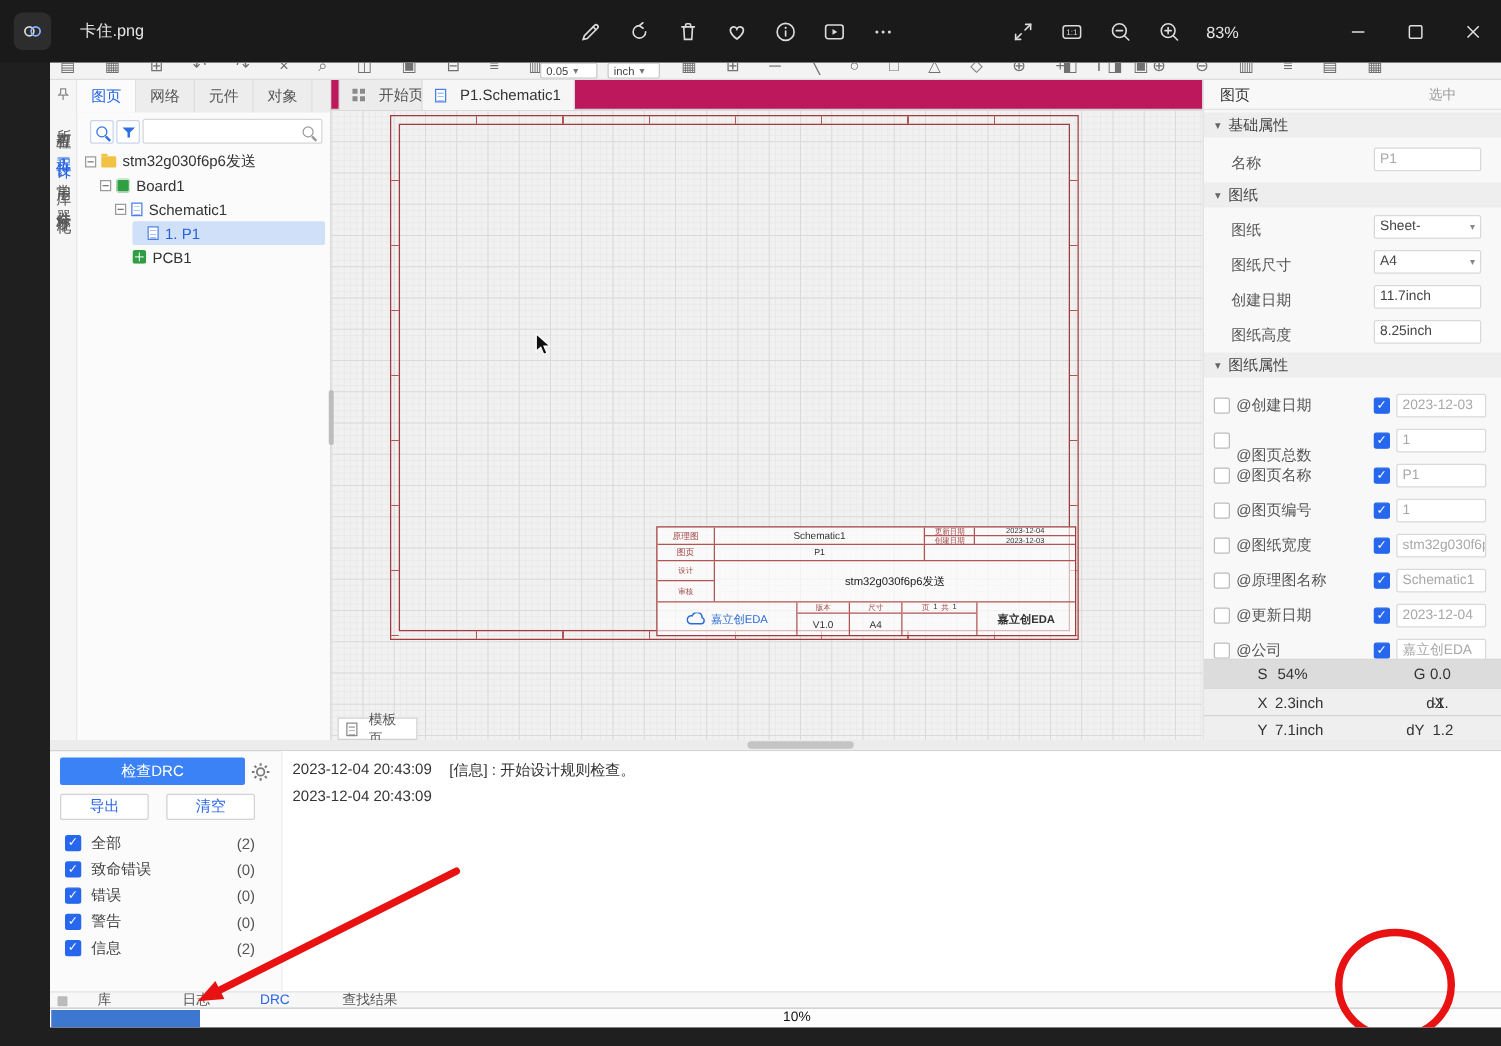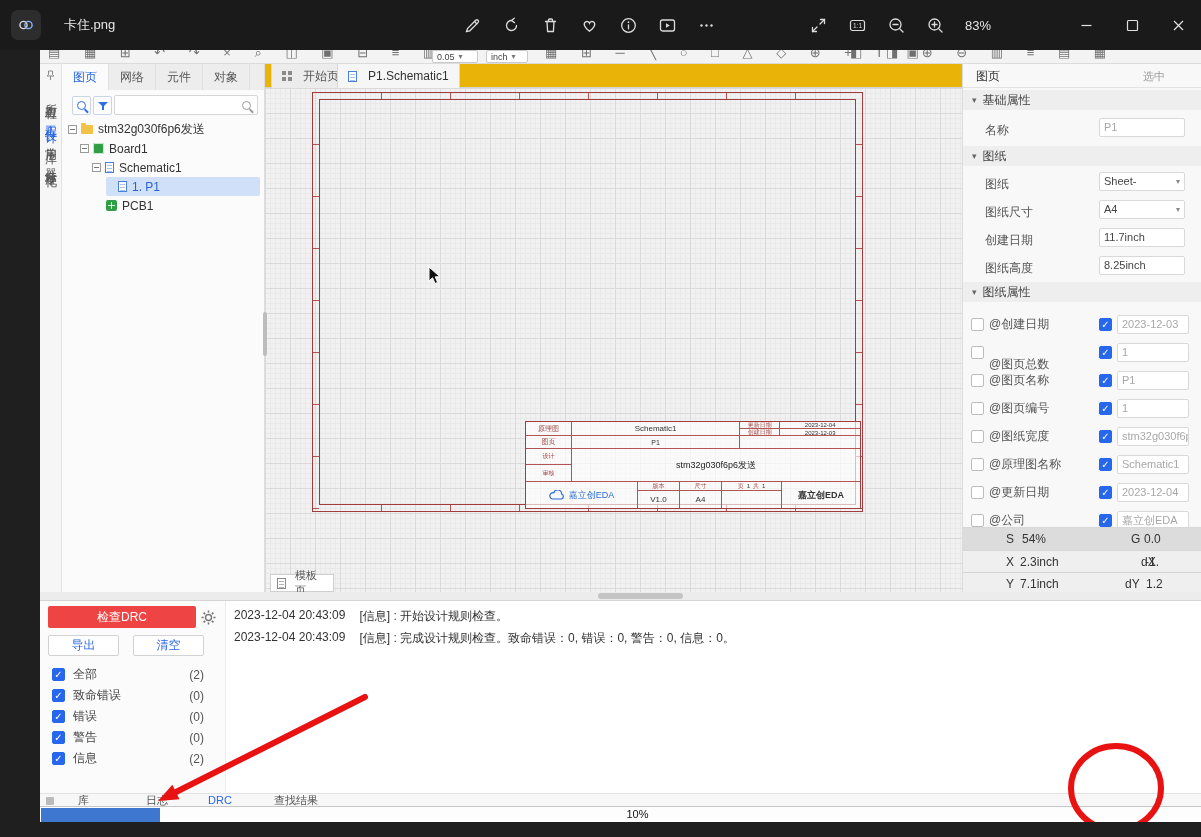--- a/index.html
+++ b/index.html
@@ -49,21 +49,21 @@
   .exp{width:9px;height:9px;flex:none;border:1px solid #9a9a9a;background-color:#fff;background-image:linear-gradient(#777,#777);background-size:5px 1px;background-position:center;background-repeat:no-repeat;margin-right:4px}
   .ic{flex:none;margin-right:5px;display:inline-block}
   .ic-folder{width:12px;height:9px;background:#f2c244;border-radius:1px;position:relative}
   .ic-folder::before{content:"";position:absolute;top:-2px;left:0;width:5px;height:2px;background:#f2c244;border-radius:1px 1px 0 0}
   .ic-board{width:11px;height:11px;background:#2f9e44;border-radius:2px;box-shadow:inset 0 0 0 1px rgba(255,255,255,.75)}
   .ic-doc{width:9px;height:11px;background-color:#fff;border:1px solid #4a7fe0;background-image:repeating-linear-gradient(#a9c0ee 0,#a9c0ee 1px,transparent 1px,transparent 3px);background-size:5px 7px;background-position:1px 2px;background-repeat:no-repeat}
   .ic-doc.gray{border-color:#8a8a8a;background-image:repeating-linear-gradient(#b5b5b5 0,#b5b5b5 1px,transparent 1px,transparent 3px)}
   .ic-pcb{width:11px;height:11px;background-color:#2f9e44;border-radius:2px;background-image:linear-gradient(rgba(255,255,255,.8),rgba(255,255,255,.8)),linear-gradient(rgba(255,255,255,.8),rgba(255,255,255,.8));background-size:1px 7px,7px 1px;background-position:5px 2px,2px 5px;background-repeat:no-repeat}
   .ic-grid4{width:10px;height:10px;background-image:linear-gradient(#8a8a8a,#8a8a8a),linear-gradient(#8a8a8a,#8a8a8a),linear-gradient(#8a8a8a,#8a8a8a),linear-gradient(#8a8a8a,#8a8a8a);background-size:4px 4px;background-position:0 0,6px 0,0 6px,6px 6px;background-repeat:no-repeat}
   
-  .dtabs{position:absolute;left:225px;top:14px;width:697px;height:24px;background:#eab308;border-bottom:1px solid #d2d2d2}
+  .dtabs{position:absolute;left:225px;top:14px;width:697px;height:24px;background:#be185d;border-bottom:1px solid #d2d2d2}
   .dtab{position:absolute;top:0;height:24px;display:flex;align-items:center;gap:6px;padding:0 10px;font-size:12px;color:#555;background:#ececec;border-left:1px solid #d8d8d8;border-right:1px solid #d8d8d8;cursor:pointer;white-space:nowrap}
   .dtab.active{background:#f6f6f6;color:#333}
   .canvas{position:absolute;left:225px;top:38px;width:697px;height:504px;overflow:hidden;background-color:#f1f1f1;background-image:linear-gradient(#dadada 1px,transparent 1px),linear-gradient(90deg,#dadada 1px,transparent 1px),linear-gradient(#e9e9e9 1px,transparent 1px),linear-gradient(90deg,#e9e9e9 1px,transparent 1px);background-size:25px 25px,25px 25px,5px 5px,5px 5px}
   .frame{position:absolute;left:47px;top:4px;width:551px;height:420px;border:1px solid #a23c3c}
   .frame-in{position:absolute;left:6px;top:6px;right:6px;bottom:6px;border:1px solid #a23c3c}
   .tick-t{position:absolute;left:0;right:0;top:0;height:6px;background:repeating-linear-gradient(90deg,transparent 0,transparent 68px,#b25454 68px,#b25454 69px)}
   .tick-b{position:absolute;left:0;right:0;bottom:0;height:6px;background:repeating-linear-gradient(90deg,transparent 0,transparent 68px,#b25454 68px,#b25454 69px)}
   .tick-l{position:absolute;top:0;bottom:0;left:0;width:6px;background:repeating-linear-gradient(transparent 0,transparent 51px,#b25454 51px,#b25454 52px)}
   .tick-r{position:absolute;top:0;bottom:0;right:0;width:6px;background:repeating-linear-gradient(transparent 0,transparent 51px,#b25454 51px,#b25454 52px)}
   .tblock{position:absolute;left:260px;top:333px;width:336px;height:88px;border:1px solid #a23c3c;background:rgba(255,255,255,.65);font-size:7px;color:#333;display:flex;flex-direction:column}
@@ -88,21 +88,21 @@
   .psel .car{font-size:8px;color:#888}
   .cb{width:13px;height:13px;border:1px solid #bcbcbc;border-radius:2px;background:#fff;display:inline-block}
   .cb.on{background:#2667ee;border-color:#2667ee;text-align:center}
   .cb.on span{color:#fff;font-size:10px;line-height:12px;display:block}
   .cbabs{position:absolute}
   .statbar{position:absolute;left:0;top:463px;width:100%;height:65px;background:#efefef;border-top:1px solid #d8d8d8}
   .strow{position:absolute;left:0;width:100%;height:22px;font-size:12px;color:#333;line-height:22px}
   .strow span{position:absolute;top:0;white-space:nowrap}
   
   .drc{position:absolute;left:0;top:550px;width:1195px;height:193px;background:#fbfbfb;border-top:1px solid #d4d4d4}
-  .drcbtn{position:absolute;left:8px;top:5px;width:148px;height:22px;background:#ef4444;color:#fff;font-size:12px;border:none;border-radius:2px;cursor:pointer}
+  .drcbtn{position:absolute;left:8px;top:5px;width:148px;height:22px;background:#3b82f6;color:#fff;font-size:12px;border:none;border-radius:2px;cursor:pointer}
   .gear{position:absolute;left:161px;top:9px;cursor:pointer}
   .obtn{position:absolute;top:34px;width:71px;height:21px;background:#fff;border:1px solid #d2d2d2;border-radius:2px;color:#2a66e8;font-size:12px;cursor:pointer}
   .frow{position:absolute;left:12px;width:152px;height:21px;display:flex;align-items:center;font-size:12px;color:#444;cursor:pointer}
   .frow .cb{flex:none;margin-right:8px}
   .frow .cnt{margin-left:auto;color:#555}
   .logarea{position:absolute;left:185px;top:0;right:0;bottom:0;background:#fff;border-left:1px solid #ececec}
   .logline{position:absolute;left:8px;display:flex;gap:14px;font-size:12px;color:#333;white-space:nowrap}
   
   .btabs{position:absolute;left:0;top:743px;width:1195px;height:13px;background:#f7f7f7;border-top:1px solid #e2e2e2;font-size:11px;color:#555}
   .btab{position:absolute;top:0;line-height:13px;cursor:pointer;white-space:nowrap}
@@ -559,21 +559,20 @@
           <span class="cnt">(2)</span>
         </div>
 
         <div class="logarea">
           <div class="logline" style="top:7px">
             <span>2023-12-04 20:43:09</span>
             <span>[信息] : 开始设计规则检查。</span>
           </div>
           <div class="logline" style="top:29px">
             <span>2023-12-04 20:43:09</span>
-            <span>[信息] : 完成设计规则检查。致命错误：0, 错误：0, 警告：0, 信息：0。</span>
           </div>
         </div>
       </div>
 
       <div class="btabs">
         <span class="ptoggle"></span>
         <span class="btab" style="left:38px">库</span>
         <span class="btab" style="left:106px">日志</span>
         <span class="btab active" style="left:168px">DRC</span>
         <span class="btab" style="left:234px">查找结果</span>

